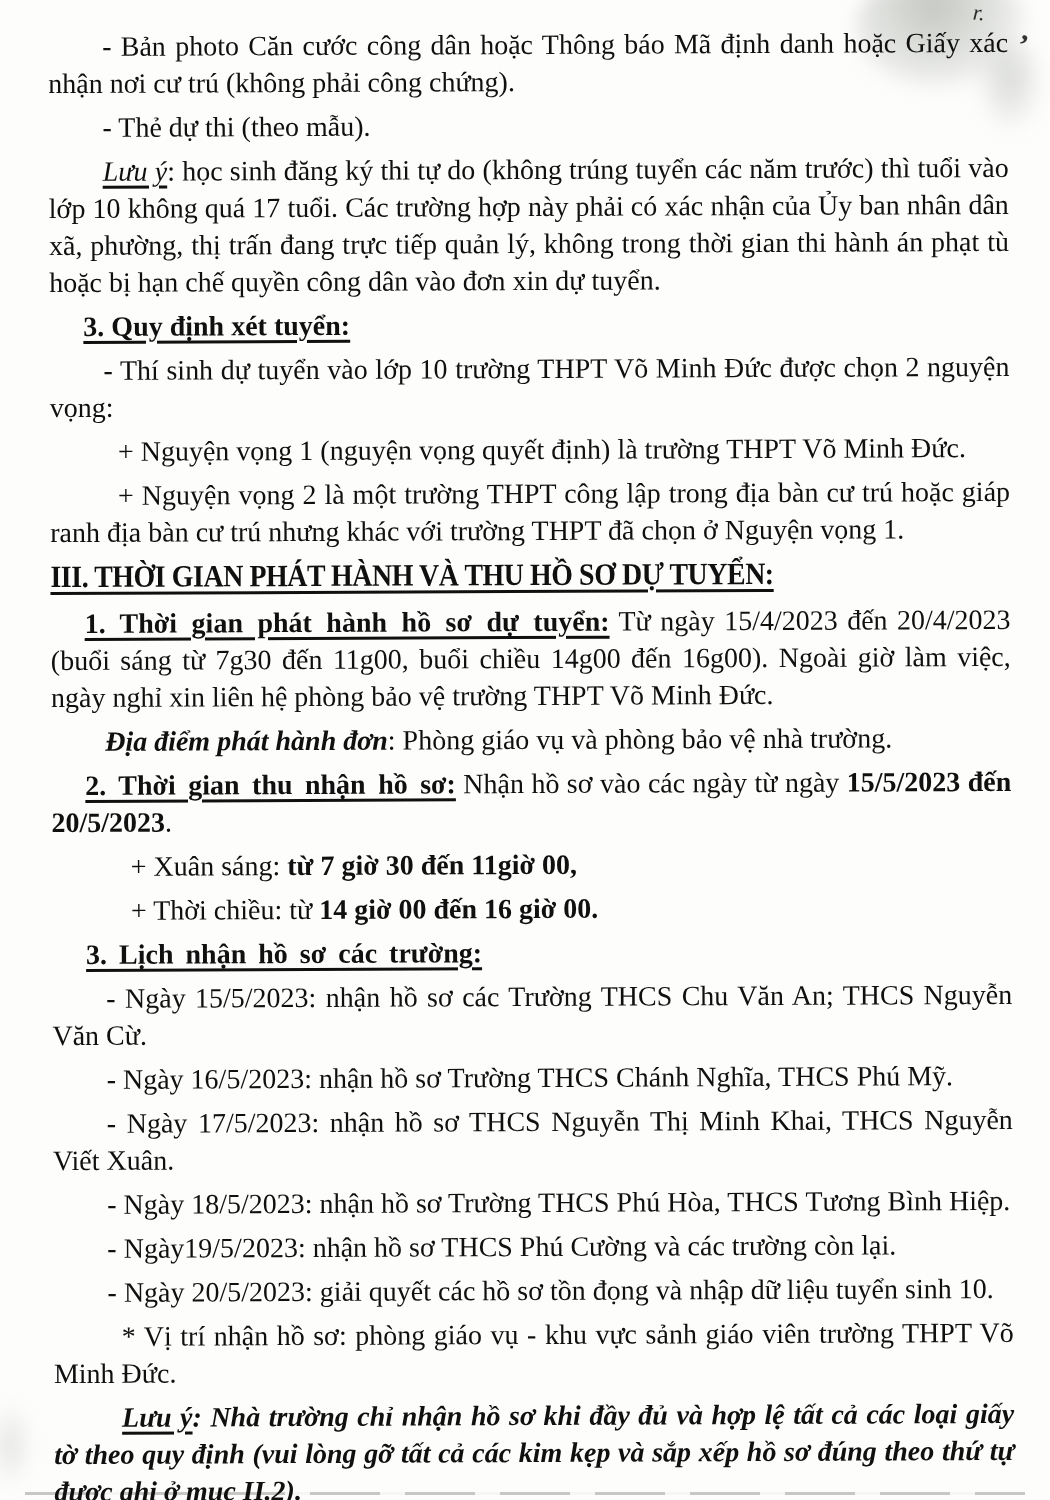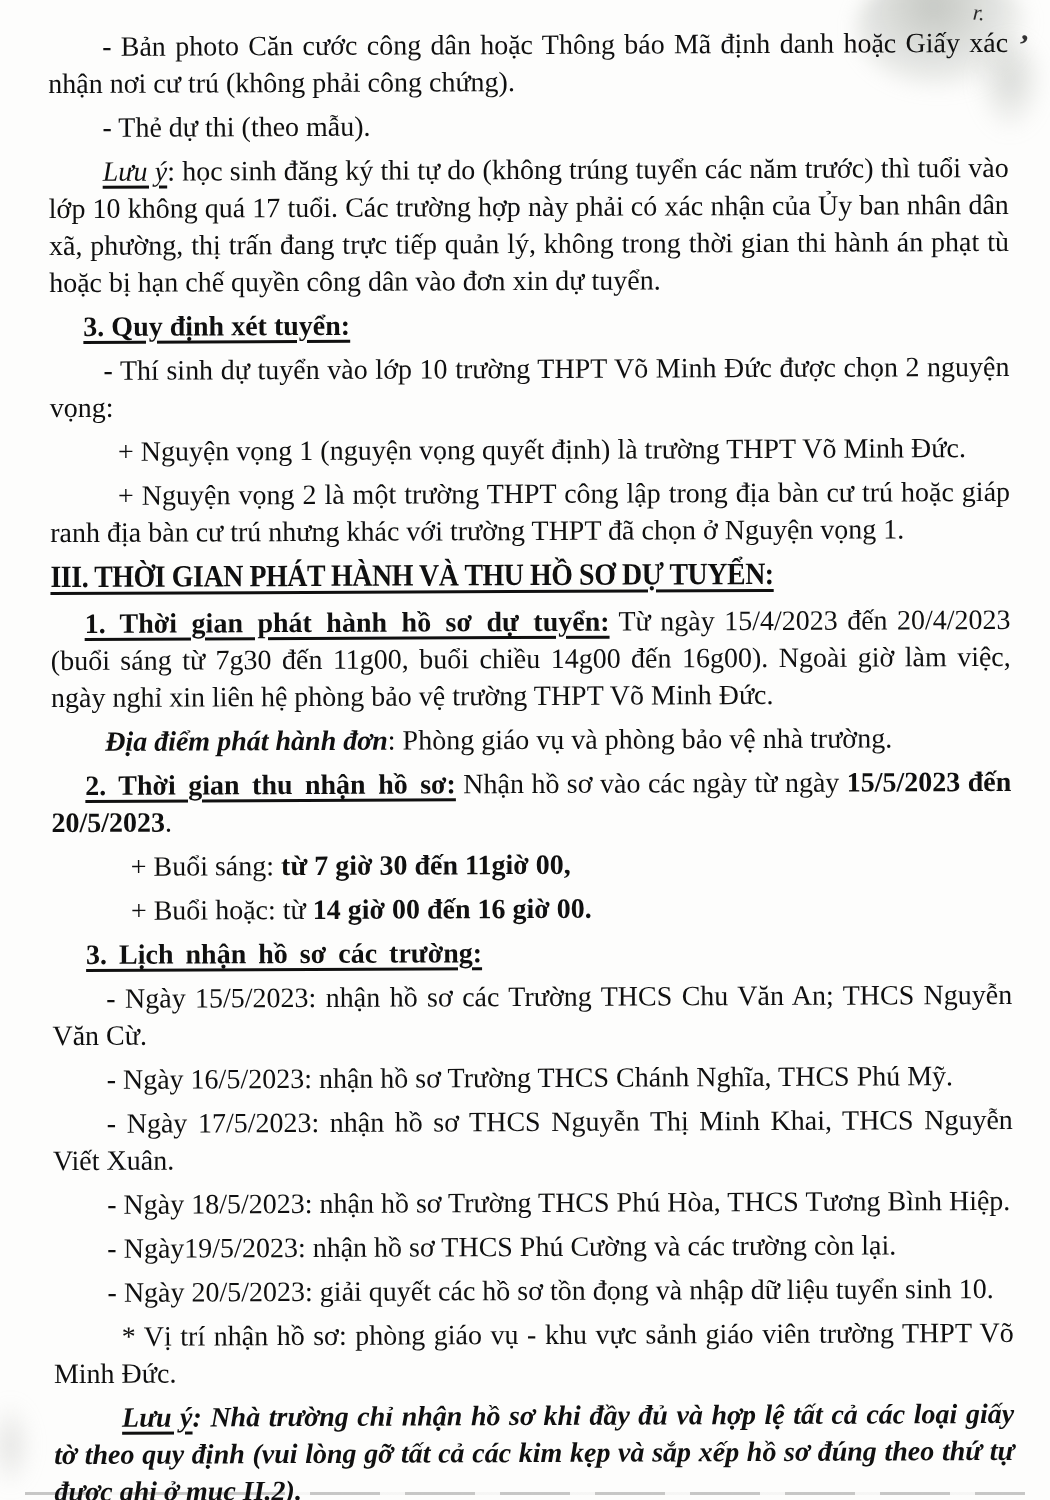--- a/index.html
+++ b/index.html
@@ -100,22 +100,22 @@
       <p class="p ind1"><span class="seg">- Thẻ dự thi (theo mẫu).</span></p>
       <p class="p ind1"><span class="seg i u">Lưu ý</span><span class="seg">: học sinh đăng ký thi tự do (không trúng tuyển các năm trước) thì tuổi vào lớp 10 không quá 17 tuổi. Các trường hợp này phải có xác nhận của Ủy ban nhân dân xã, phường, thị trấn đang trực tiếp quản lý, không trong thời gian thi hành án phạt tù hoặc bị hạn chế quyền công dân vào đơn xin dự tuyển.</span></p>
       <p class="p hnum"><span class="seg b u">3. Quy định xét tuyển:</span></p>
       <p class="p ind1"><span class="seg">- Thí sinh dự tuyển vào lớp 10 trường THPT Võ Minh Đức được chọn 2 nguyện vọng:</span></p>
       <p class="p ind2"><span class="seg">+ Nguyện vọng 1 (nguyện vọng quyết định) là trường THPT Võ Minh Đức.</span></p>
       <p class="p ind2"><span class="seg">+ Nguyện vọng 2 là một trường THPT công lập trong địa bàn cư trú hoặc giáp ranh địa bàn cư trú nhưng khác với trường THPT đã chọn ở Nguyện vọng 1.</span></p>
       <p class="p hmajor"><span class="condensed"><span class="seg b u">III. THỜI GIAN PHÁT HÀNH VÀ THU HỒ SƠ DỰ TUYỂN:</span></span></p>
       <p class="p hnum"><span class="seg b u ws">1. Thời gian phát hành hồ sơ dự tuyển:</span><span class="seg"> Từ ngày 15/4/2023 đến 20/4/2023 (buổi sáng từ 7g30 đến 11g00, buổi chiều 14g00 đến 16g00). Ngoài giờ làm việc, ngày nghỉ xin liên hệ phòng bảo vệ trường THPT Võ Minh Đức.</span></p>
       <p class="p ind1"><span class="seg b i">Địa điểm phát hành đơn</span><span class="seg">: Phòng giáo vụ và phòng bảo vệ nhà trường.</span></p>
       <p class="p hnum"><span class="seg b u ws">2. Thời gian thu nhận hồ sơ:</span><span class="seg"> Nhận hồ sơ vào các ngày từ ngày </span><span class="seg b">15/5/2023 đến 20/5/2023</span><span class="seg">.</span></p>
-      <p class="p ind3"><span class="seg">+ Buổi sáng: </span><span class="seg b">từ 7 giờ 30 đến 11giờ 00,</span></p>
-      <p class="p ind3"><span class="seg">+ Buổi hoặc: từ </span><span class="seg b">14 giờ 00 đến 16 giờ 00.</span></p>
+      <p class="p ind3"><span class="seg">+ Xuân sáng: </span><span class="seg b">từ 7 giờ 30 đến 11giờ 00,</span></p>
+      <p class="p ind3"><span class="seg">+ Thời chiều: từ </span><span class="seg b">14 giờ 00 đến 16 giờ 00.</span></p>
       <p class="p hnum"><span class="seg b u ws">3. Lịch nhận hồ sơ các trường:</span></p>
       <p class="p ind1"><span class="seg">- Ngày 15/5/2023: nhận hồ sơ các Trường THCS Chu Văn An; THCS Nguyễn Văn Cừ.</span></p>
       <p class="p ind1"><span class="seg">- Ngày 16/5/2023: nhận hồ sơ Trường THCS Chánh Nghĩa, THCS Phú Mỹ.</span></p>
       <p class="p ind1"><span class="seg">- Ngày 17/5/2023: nhận hồ sơ THCS Nguyễn Thị Minh Khai, THCS Nguyễn Viết Xuân.</span></p>
       <p class="p ind1"><span class="seg">- Ngày 18/5/2023: nhận hồ sơ Trường THCS Phú Hòa, THCS Tương Bình Hiệp.</span></p>
       <p class="p ind1"><span class="seg">- Ngày19/5/2023: nhận hồ sơ THCS Phú Cường và các trường còn lại.</span></p>
       <p class="p ind1"><span class="seg">- Ngày 20/5/2023: giải quyết các hồ sơ tồn đọng và nhập dữ liệu tuyển sinh 10.</span></p>
       <p class="p ind2"><span class="seg">* Vị trí nhận hồ sơ: phòng giáo vụ - khu vực sảnh giáo viên trường THPT Võ Minh Đức.</span></p>
       <p class="p ind2"><span class="seg b i u">Lưu ý</span><span class="seg b i">: </span><span class="seg b i">Nhà trường chỉ nhận hồ sơ khi đầy đủ và hợp lệ tất cả các loại giấy tờ theo quy định (vui lòng gỡ tất cả các kim kẹp và sắp xếp hồ sơ đúng theo thứ tự được ghi ở mục II.2).</span></p>
     </div>

